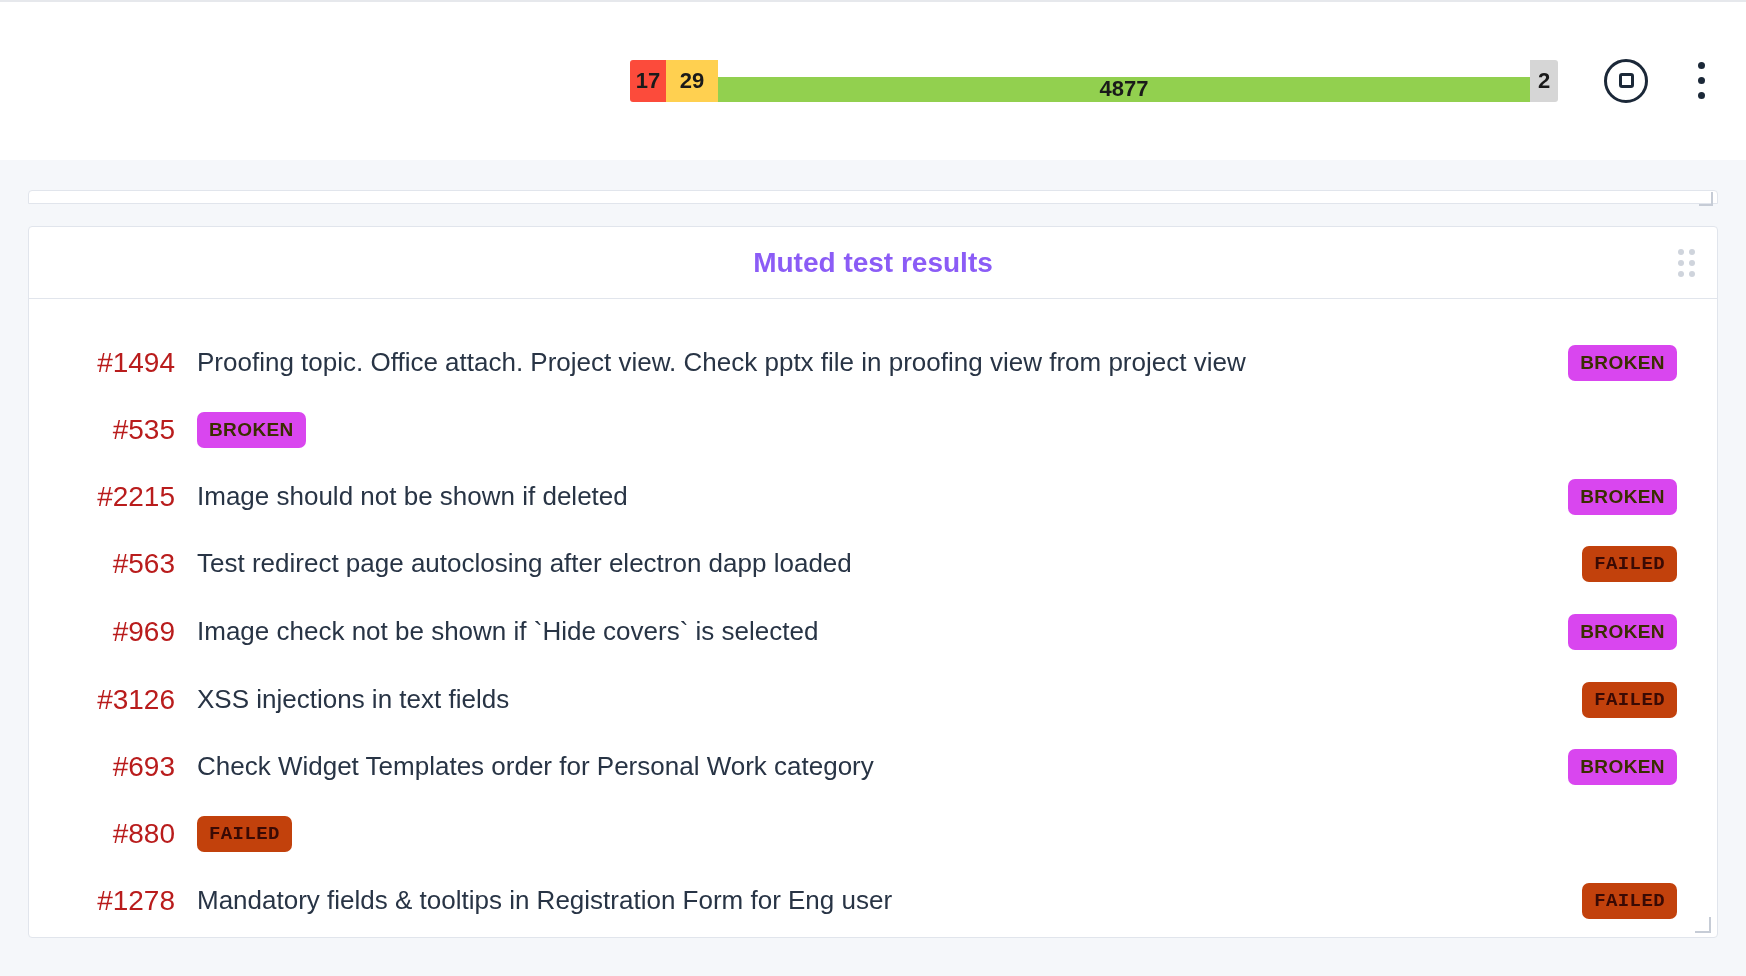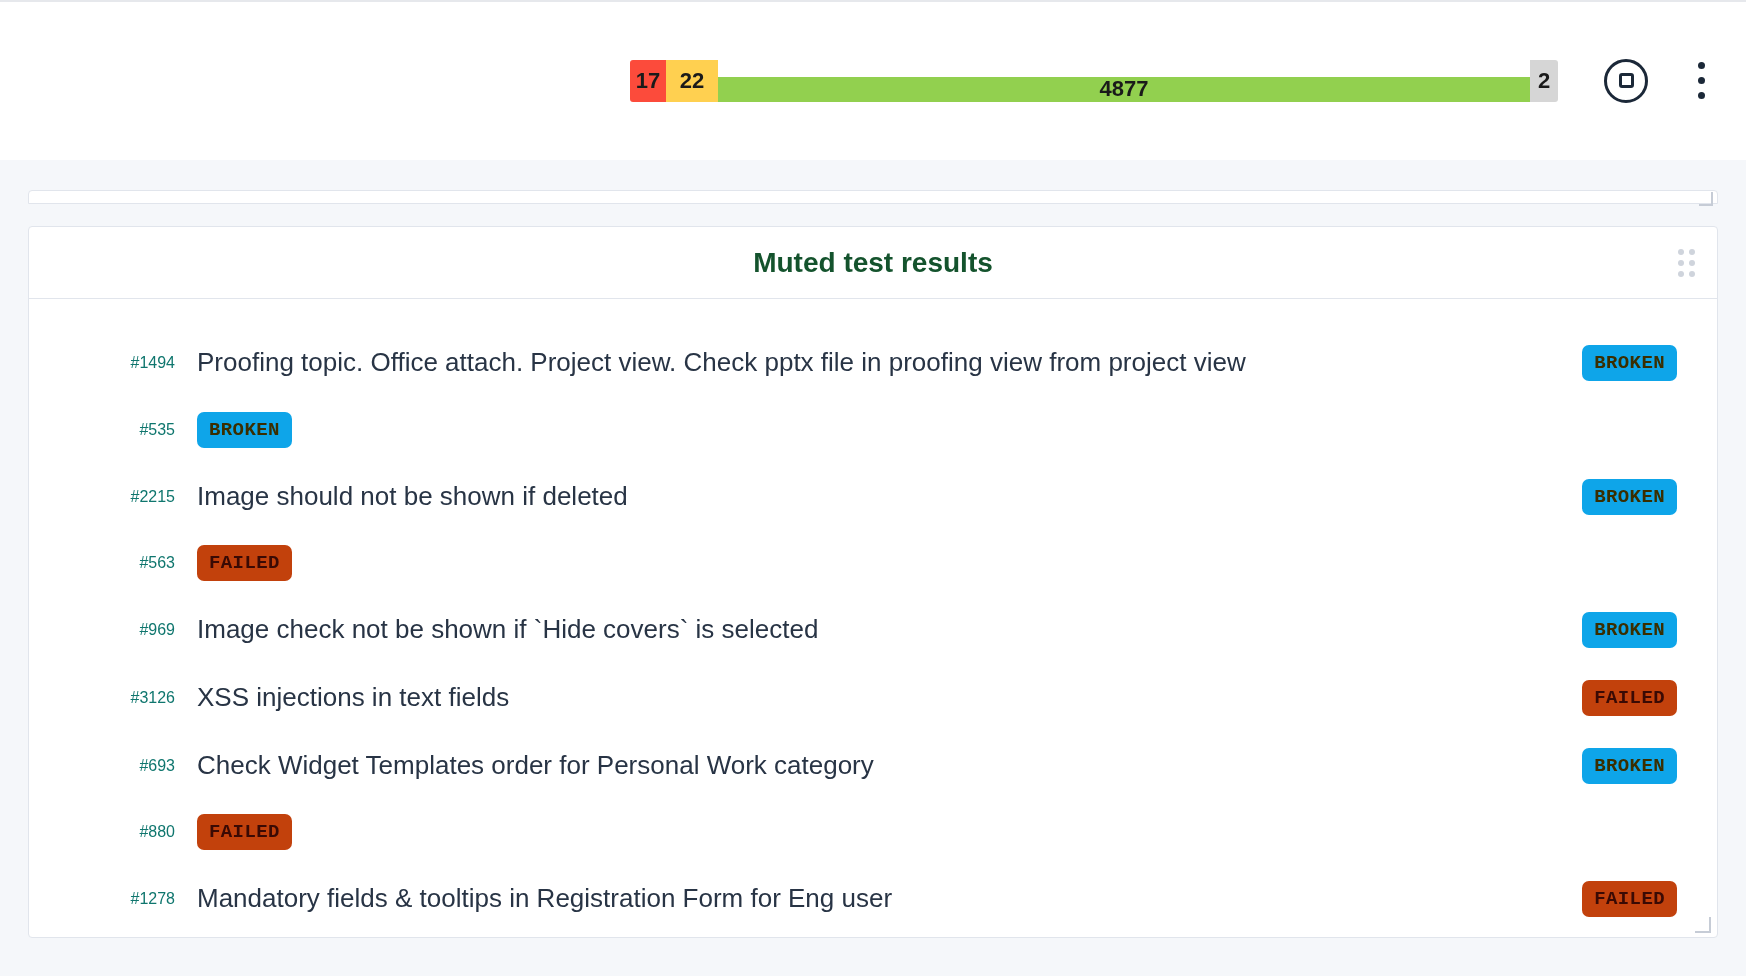--- a/index.html
+++ b/index.html
@@ -108,21 +108,21 @@
     height: 72px;
     border-bottom: 1px solid #e1e5ec;
     display: flex;
     align-items: center;
     justify-content: center;
     position: relative;
   }
   .panel-title {
     font-size: 28px;
     font-weight: 800;
-    color: #14532d;
+    color: #8b5cf6;
   }
   .drag-handle {
     position: absolute;
     right: 22px;
     top: 22px;
     display: grid;
     grid-template-columns: repeat(2, 6px);
     grid-template-rows: repeat(3, 6px);
     gap: 5px;
     cursor: grab;
@@ -146,22 +146,22 @@
 
   .row {
     display: flex;
     align-items: center;
     padding: 15px 0;
     gap: 22px;
   }
   .row-id {
     width: 78px;
     text-align: right;
-    font-size: 16px;
-    color: #0f766e;
+    font-size: 28px;
+    color: #b91c1c;
     font-weight: 500;
     flex-shrink: 0;
   }
   .row-title {
     flex: 1;
     font-size: 26px;
     color: #283445;
     line-height: 1.45;
   }
   .badge {
@@ -169,31 +169,31 @@
     align-items: center;
     justify-content: center;
     height: 36px;
     padding: 0 12px;
     border-radius: 7px;
     font-size: 19px;
     font-weight: 800;
     letter-spacing: 0.4px;
     flex-shrink: 0;
   }
-  .badge-broken { background:#0ea5e9; color:#3a2e00;font-family:Liberation Mono, monospace; }
+  .badge-broken { background:#d946ef; color:#3a2e00; }
   .badge-failed { background:#c2410c; color:#3a0a04;font-family:Liberation Mono, monospace; }
 </style>
 </head>
 <body>
 
 <div class="topbar">
   <div class="topbar-inner">
     <div class="status-bar">
       <div class="seg seg-red">17</div>
-      <div class="seg seg-yellow">22</div>
+      <div class="seg seg-yellow">29</div>
       <div class="seg seg-green">4877</div>
       <div class="seg seg-grey">2</div>
     </div>
     <div class="topbar-icons">
       <div class="stop-btn">
         <div class="sq"></div>
       </div>
       <div class="kebab">
         <span></span>
         <span></span>
@@ -228,20 +228,21 @@
         <div class="row-id">#535</div>
         <div class="badge badge-broken">BROKEN</div>
       </div>
       <div class="row">
         <div class="row-id">#2215</div>
         <div class="row-title">Image should not be shown if deleted</div>
         <div class="badge badge-broken">BROKEN</div>
       </div>
       <div class="row">
         <div class="row-id">#563</div>
+        <div class="row-title">Test redirect page autoclosing after electron dapp loaded</div>
         <div class="badge badge-failed">FAILED</div>
       </div>
       <div class="row">
         <div class="row-id">#969</div>
         <div class="row-title">Image check not be shown if `Hide covers` is selected</div>
         <div class="badge badge-broken">BROKEN</div>
       </div>
       <div class="row">
         <div class="row-id">#3126</div>
         <div class="row-title">XSS injections in text fields</div>

